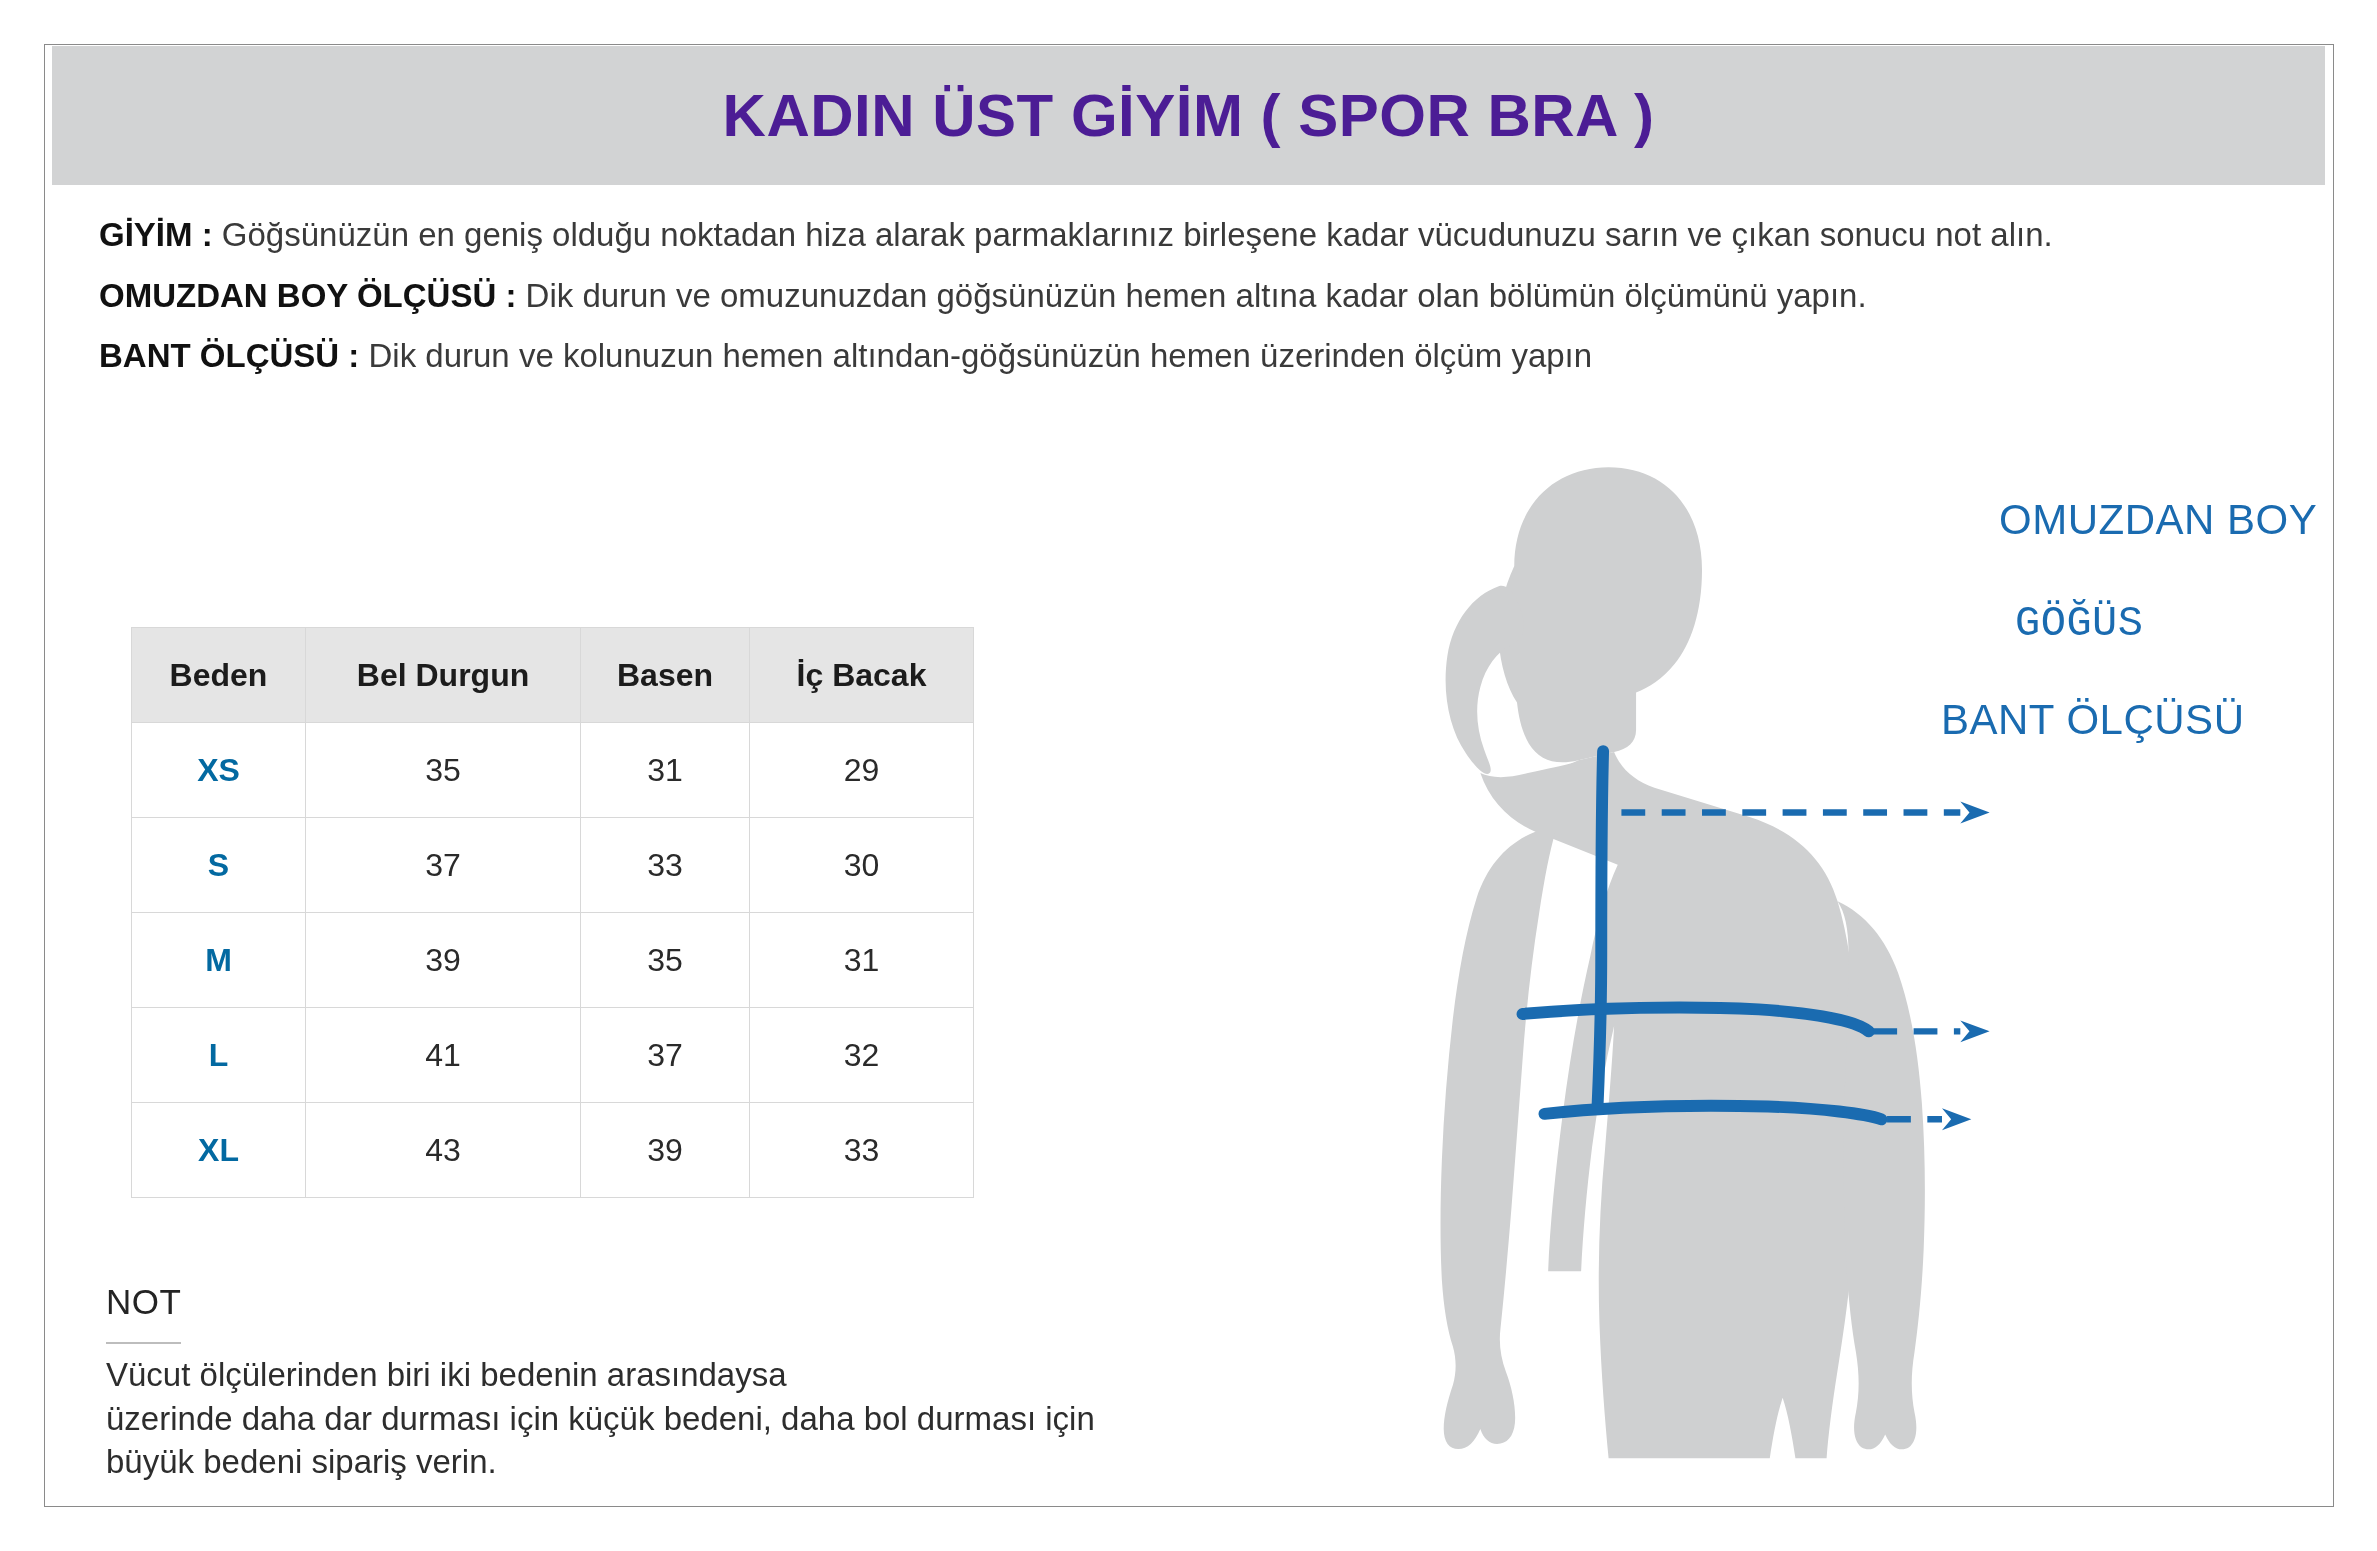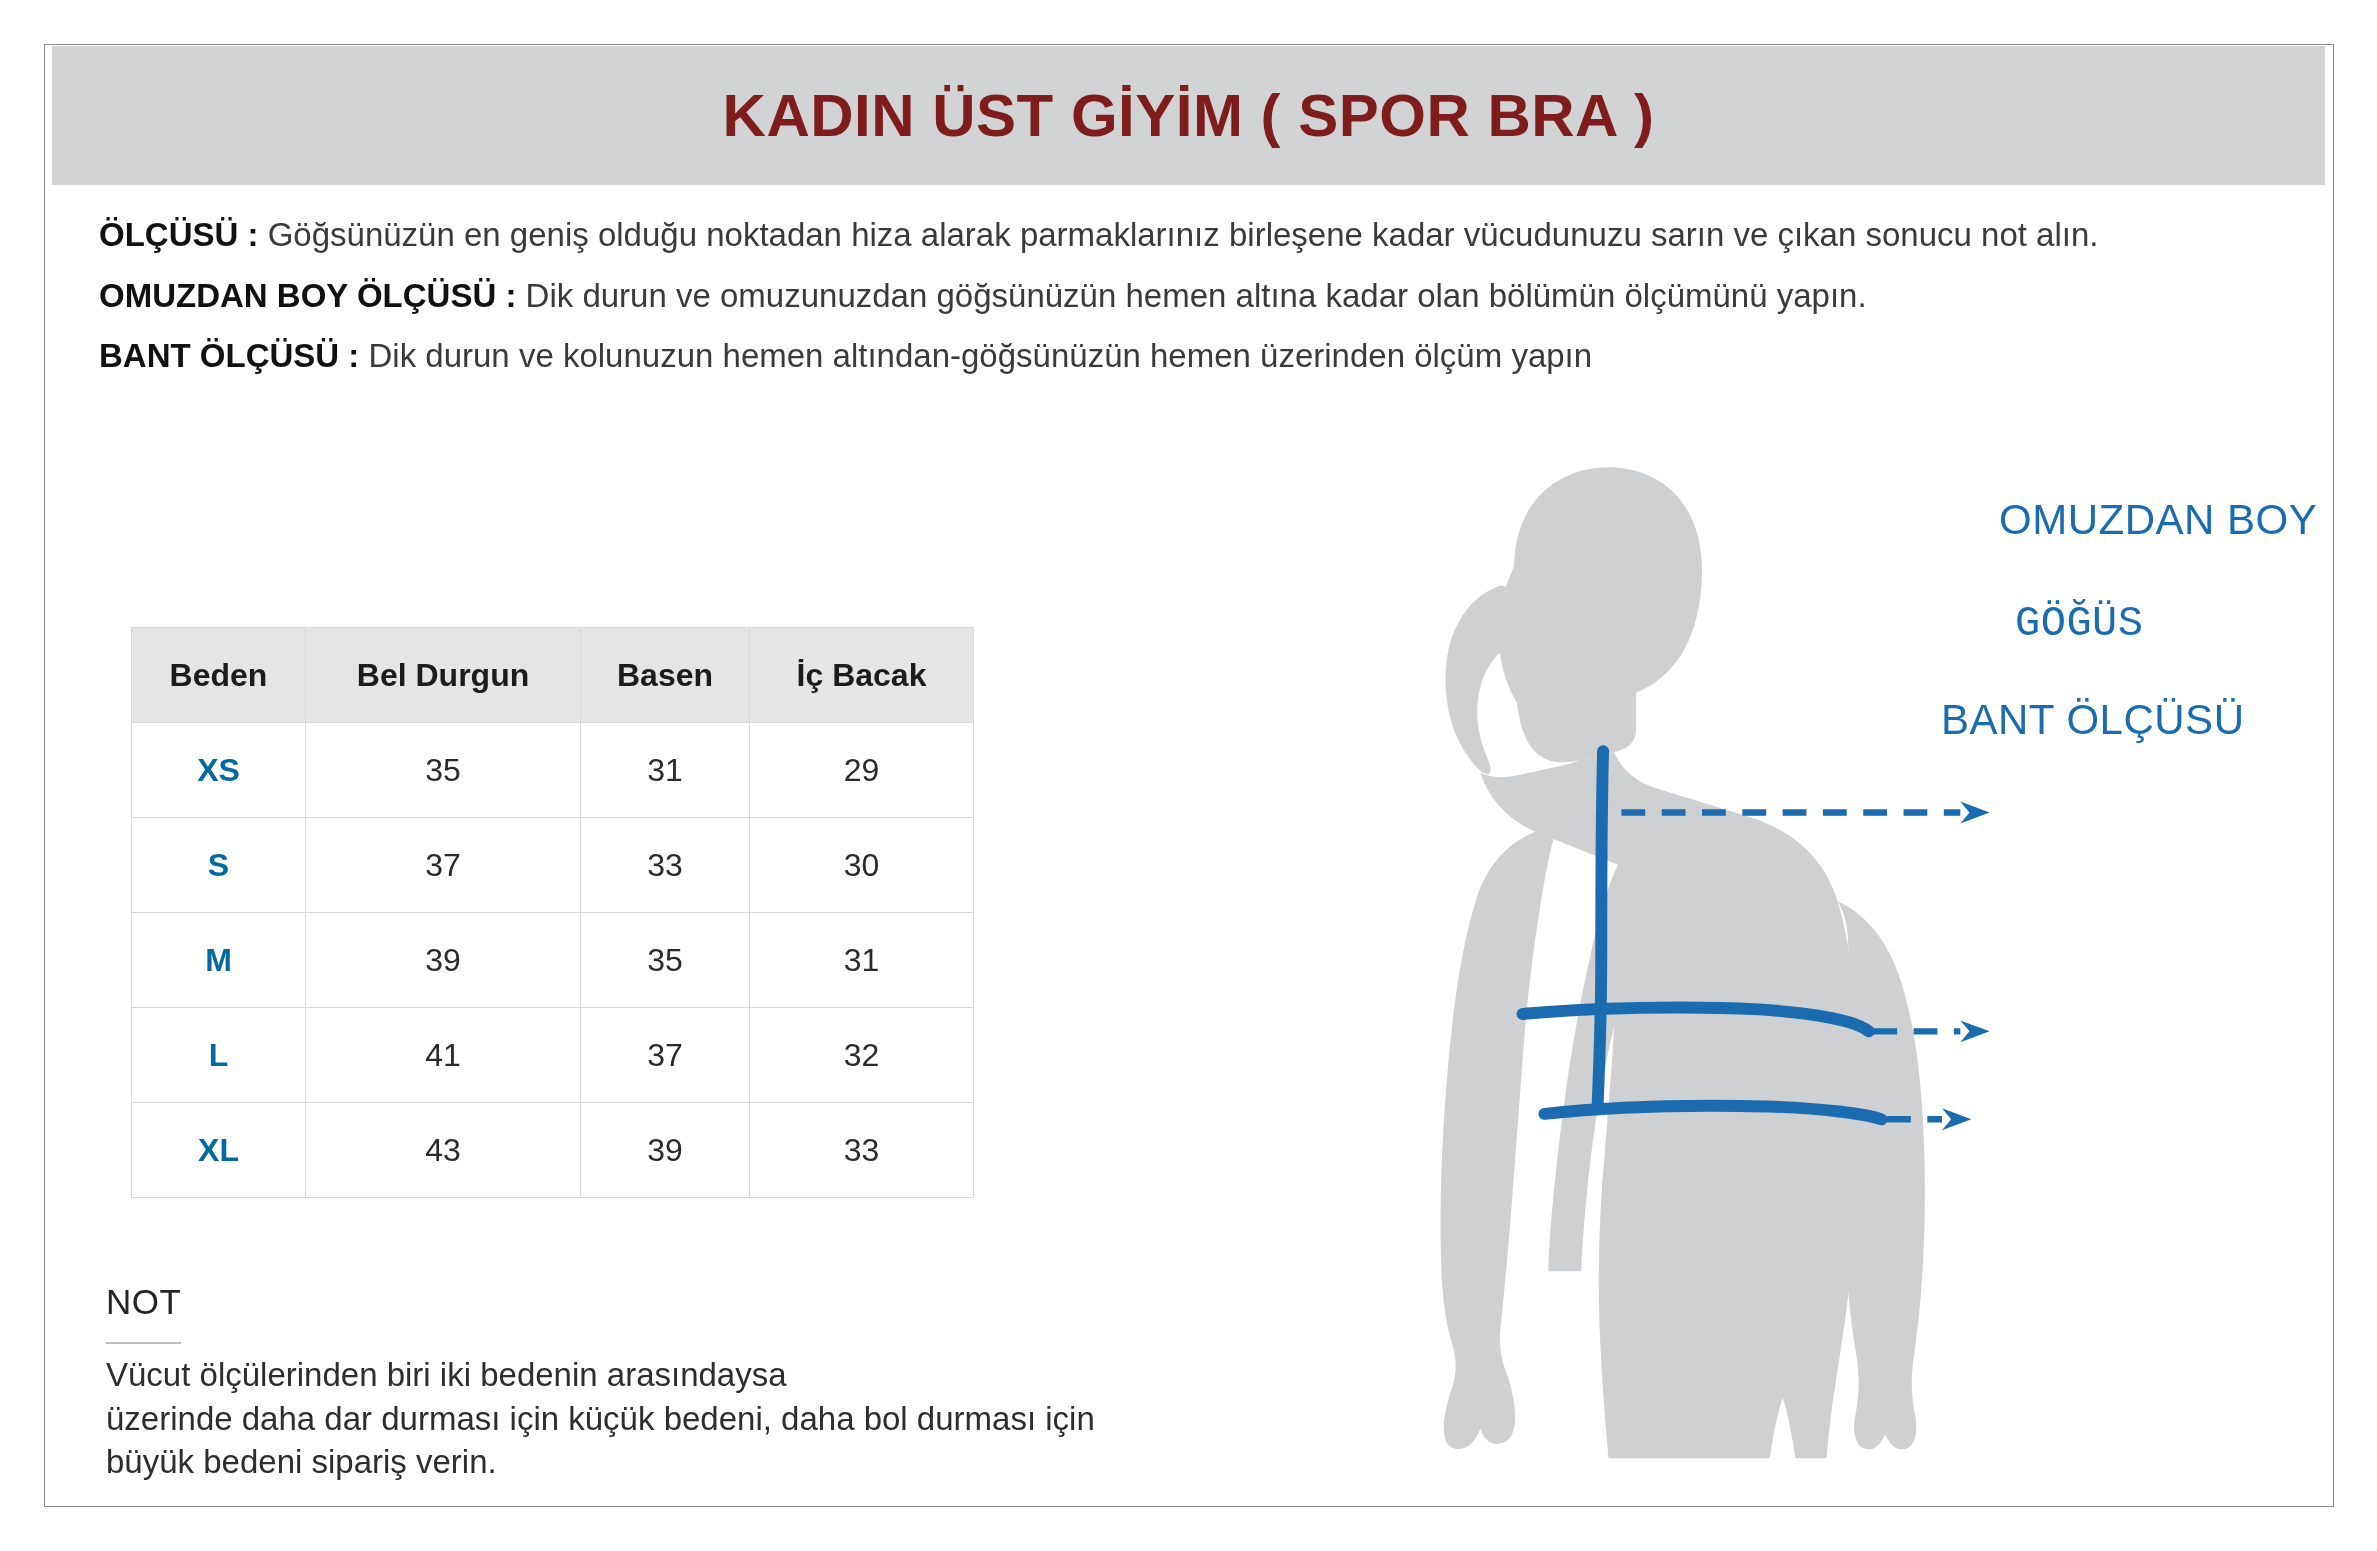--- a/index.html
+++ b/index.html
@@ -42,21 +42,21 @@
     width: 2273px;
     height: 139px;
     background: #d2d3d4;
     display: flex;
     align-items: center;
     justify-content: center;
   }
   .header-title {
     font-size: 60px;
     font-weight: 700;
-    color: #7f1d1d;
+    color: #4c1d95;
     letter-spacing: 0.5px;
     text-align: center;
     font-stretch: condensed;
     white-space: nowrap;
   }
 
   
   .instructions {
     position: absolute;
     left: 99px;
@@ -180,21 +180,21 @@
 
   <div class="page-border"></div>
 
   <div class="header-band">
     <div class="header-title">KADIN ÜST GİYİM ( SPOR BRA )</div>
   </div>
 
   <div class="instructions">
 
     <div class="instr-line">
-      <span class="lbl">ÖLÇÜSÜ :</span><span> Göğsünüzün en geniş olduğu noktadan hiza alarak parmaklarınız birleşene kadar vücudunuzu sarın ve çıkan sonucu not alın.</span>
+      <span class="lbl">GİYİM :</span><span> Göğsünüzün en geniş olduğu noktadan hiza alarak parmaklarınız birleşene kadar vücudunuzu sarın ve çıkan sonucu not alın.</span>
     </div>
 
     <div class="instr-line">
       <span class="lbl">OMUZDAN BOY ÖLÇÜSÜ :</span><span> Dik durun ve omuzunuzdan göğsünüzün hemen altına kadar olan bölümün ölçümünü yapın.</span>
     </div>
 
     <div class="instr-line">
       <span class="lbl">BANT ÖLÇÜSÜ :</span><span> Dik durun ve kolunuzun hemen altından-göğsünüzün hemen üzerinden ölçüm yapın</span>
     </div>
   </div>

